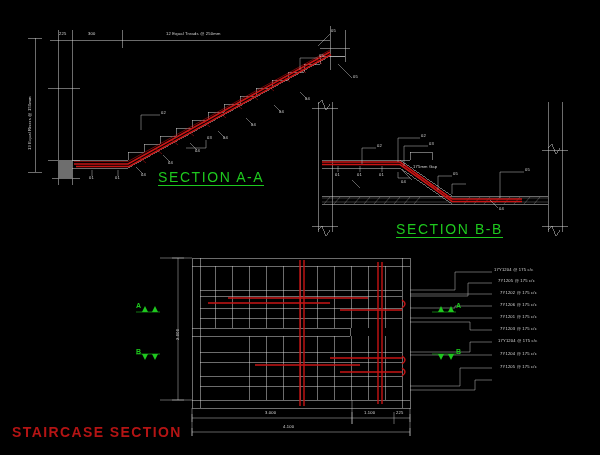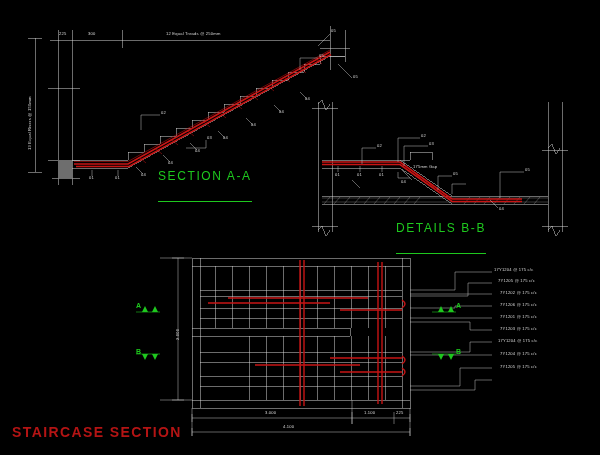--- a/index.html
+++ b/index.html
@@ -4,22 +4,22 @@
 <style>
   html,body{margin:0;padding:0;background:#000;}
   body{width:600px;height:455px;overflow:hidden;
        font-family:"Liberation Sans",sans-serif;}
   #cad{position:relative;width:600px;height:455px;background:#000;}
   svg.layer{position:absolute;left:0;top:0;width:600px;height:455px;}
   .lbl{position:absolute;white-space:nowrap;line-height:1;}
   .w{color:#d8d8d8;font-size:4.1px;letter-spacing:.2px;}
   .vert{transform-origin:left top;transform:rotate(-90deg);}
   .title{color:#b41414;font-size:14px;letter-spacing:1.4px;font-weight:bold;}
-  .sect{color:#1ec81e;font-size:12px;letter-spacing:1.6px;
-        border-bottom:1px solid #1ec81e;padding-bottom:19px;}
+  .sect{color:#1ec81e;font-size:14px;letter-spacing:1.6px;
+        border-bottom:1px solid #1ec81e;padding-bottom:1px;}
   .mk{color:#1ec81e;font-size:7px;font-weight:bold;}
 </style>
 </head>
 <body>
 
 <div id="cad">
 
   <svg class="layer" viewBox="0 0 600 455">
     <g stroke="#d8d8d8" stroke-width="0.5" fill="none" shape-rendering="crispEdges">
 
@@ -324,21 +324,21 @@
   <div class="lbl w" style="left:379px;top:173px;">01</div>
   <div class="lbl w" style="left:377px;top:144px;">02</div>
   <div class="lbl w" style="left:421px;top:134px;">02</div>
   <div class="lbl w" style="left:429px;top:142px;">03</div>
   <div class="lbl w" style="left:401px;top:180px;">04</div>
   <div class="lbl w" style="left:499px;top:207px;">04</div>
   <div class="lbl w" style="left:453px;top:172px;">05</div>
   <div class="lbl w" style="left:525px;top:168px;">05</div>
   <div class="lbl w" style="left:413px;top:165px;">175mm Gap</div>
 
-  <div class="lbl sect" style="left:396px;top:222px;">DETAILS  B-B</div>
+  <div class="lbl sect" style="left:396px;top:222px;">SECTION  B-B</div>
 
   <div class="lbl mk" style="left:136px;top:302px;">A</div>
   <div class="lbl mk" style="left:456px;top:302px;">A</div>
   <div class="lbl mk" style="left:136px;top:348px;">B</div>
   <div class="lbl mk" style="left:456px;top:348px;">B</div>
 
   <div class="lbl w vert" style="left:176px;top:340px;">2.000</div>
   <div class="lbl w" style="left:265px;top:411px;">3.000</div>
   <div class="lbl w" style="left:364px;top:411px;">1.100</div>
   <div class="lbl w" style="left:396px;top:411px;">225</div>

